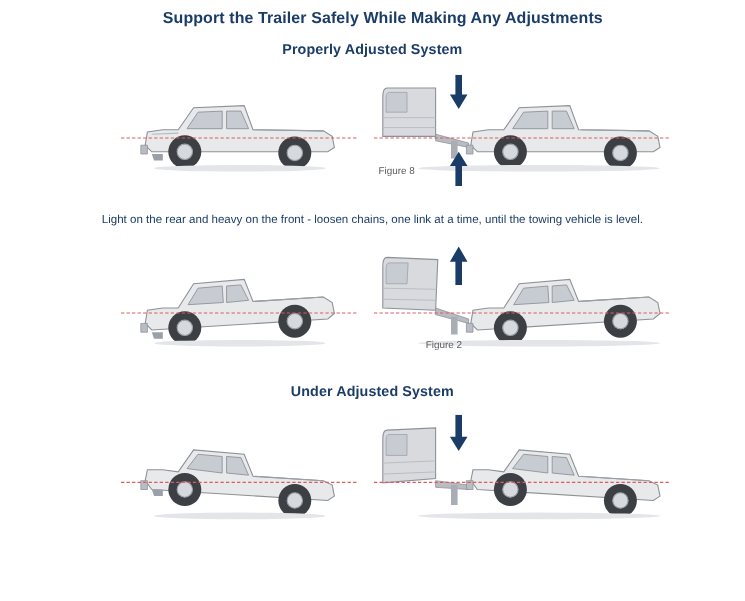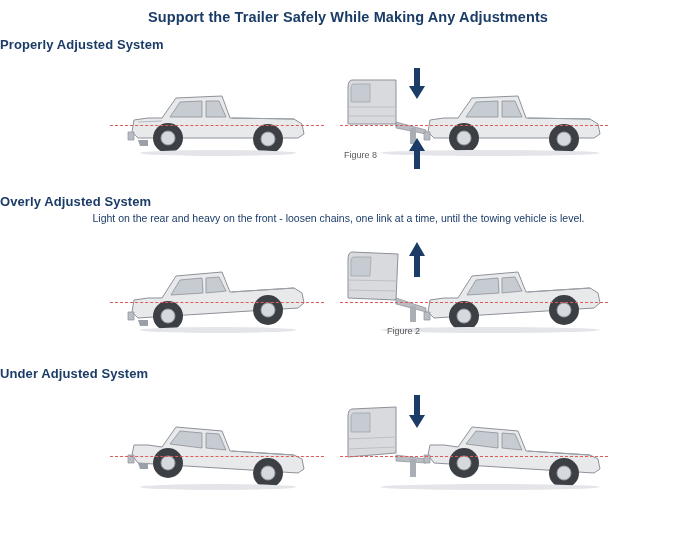--- a/index.html
+++ b/index.html
@@ -23,20 +23,21 @@
   .main-title {
     text-align: center;
     font-size: 14.5px;
     font-weight: bold;
     color: #1b3c67;
     margin-top: 9px;
     letter-spacing: 0.1px;
     padding-left: 19px;
   }
   .section-title {
+    text-align: center;
     font-size: 13px;
     font-weight: bold;
     color: #1b3c67;
     letter-spacing: 0.1px;
   }
   .section-sub {
     text-align: center;
     font-size: 10.5px;
     font-weight: normal;
     color: #1b3c67;
@@ -155,21 +156,20 @@
         <svg class="arrow" style="left:68px; top:76px;" width="18" height="32" viewBox="0 0 18 32">
           <path d="M9 0 L17 13 L12 13 L12 31 L6 31 L6 13 L1 13 Z" fill="#1b3c67"></path>
         </svg>
 
         <div class="fig-label" style="position:absolute; left:4px; top:88px;">Figure 8</div>
       </div>
     </div>
   </div>
 
   <div class="sec-block" style="margin-top:14px;">
-    <div class="section-title">Overly Adjusted System</div>
     <div class="section-sub">Light on the rear and heavy on the front - loosen chains, one link at a time, until the towing vehicle is level.</div>
 
     <div class="scene" style="margin-top:14px;">
 
       <div class="left-rig">
         <svg width="200" height="118" viewBox="0 0 200 118">
           <path d="M14 74 L16 62 L30 60 L44 60 L58 38 L104 34 L112 54 L176 50 L184 55 L186 65 L180 70 L20 80 Z" fill="#e8e9eb" stroke="#8d9198" stroke-width="1"></path>
           <path d="M62 42 L84 40 L85 55 L53 57 Z" fill="#c7ccd2" stroke="#8d9198" stroke-width="0.8"></path>
           <path d="M88 40 L101 39 L108 53 L88 55 Z" fill="#c7ccd2" stroke="#8d9198" stroke-width="0.8"></path>
           <path d="M114 54 L176 50" stroke="#9aa0a7" stroke-width="1" fill="none"></path>

